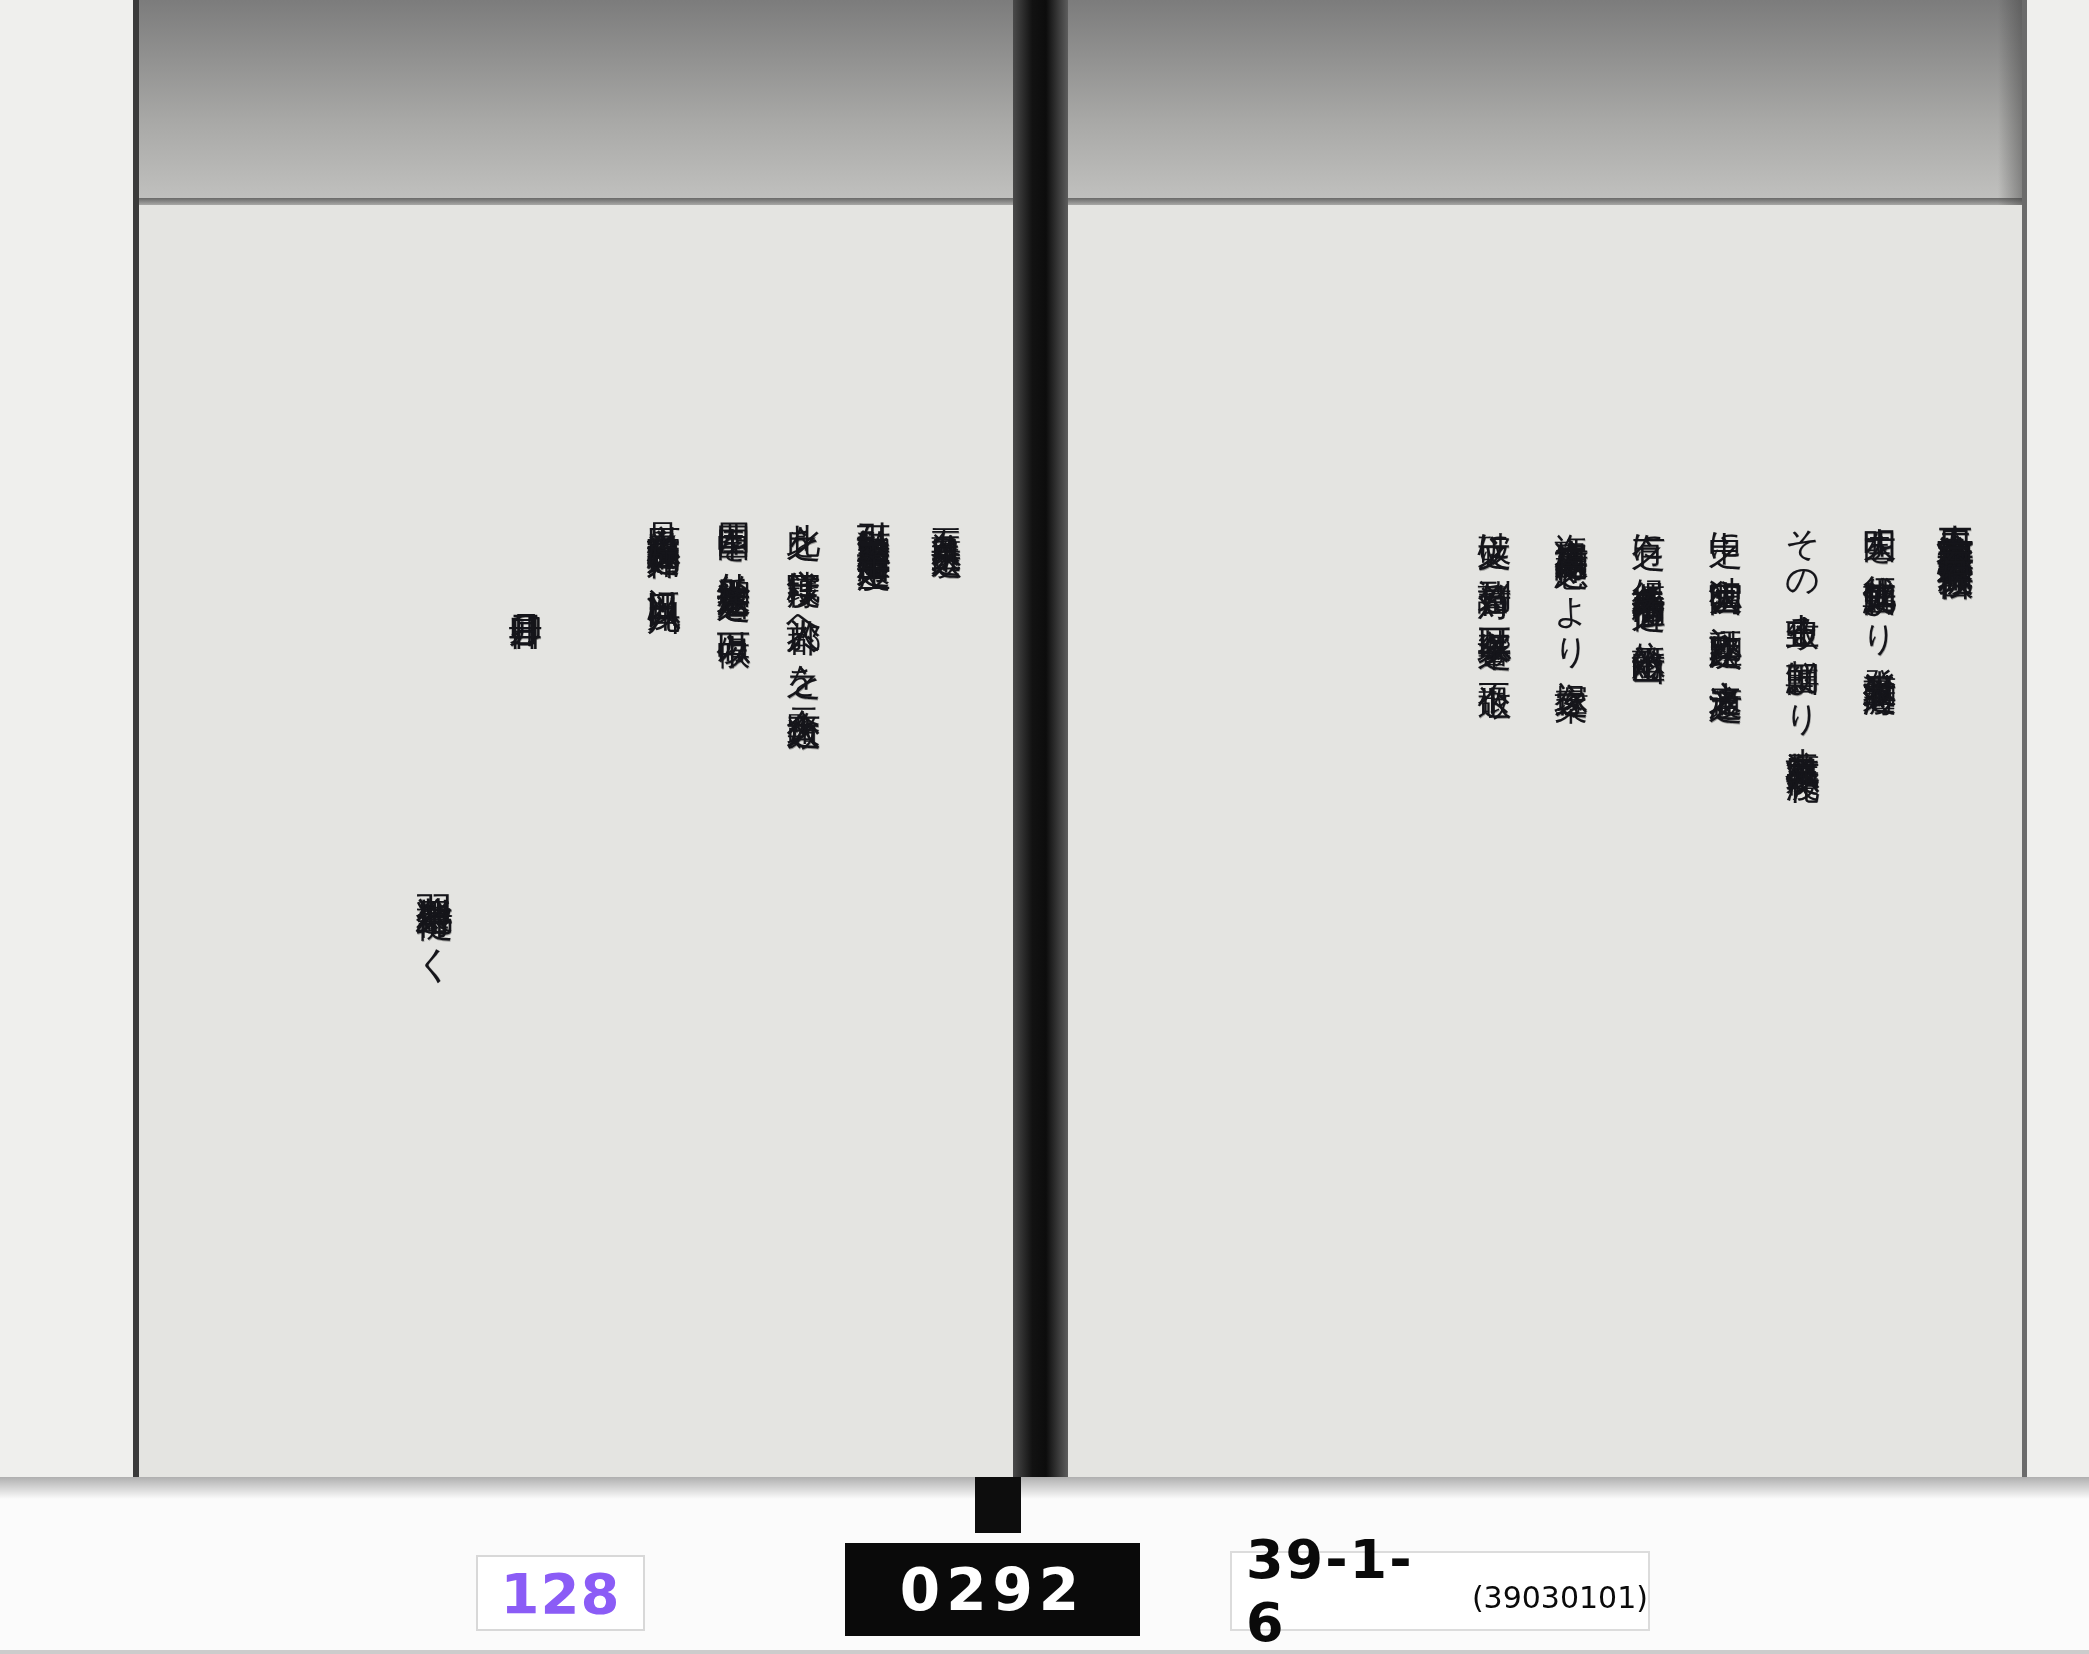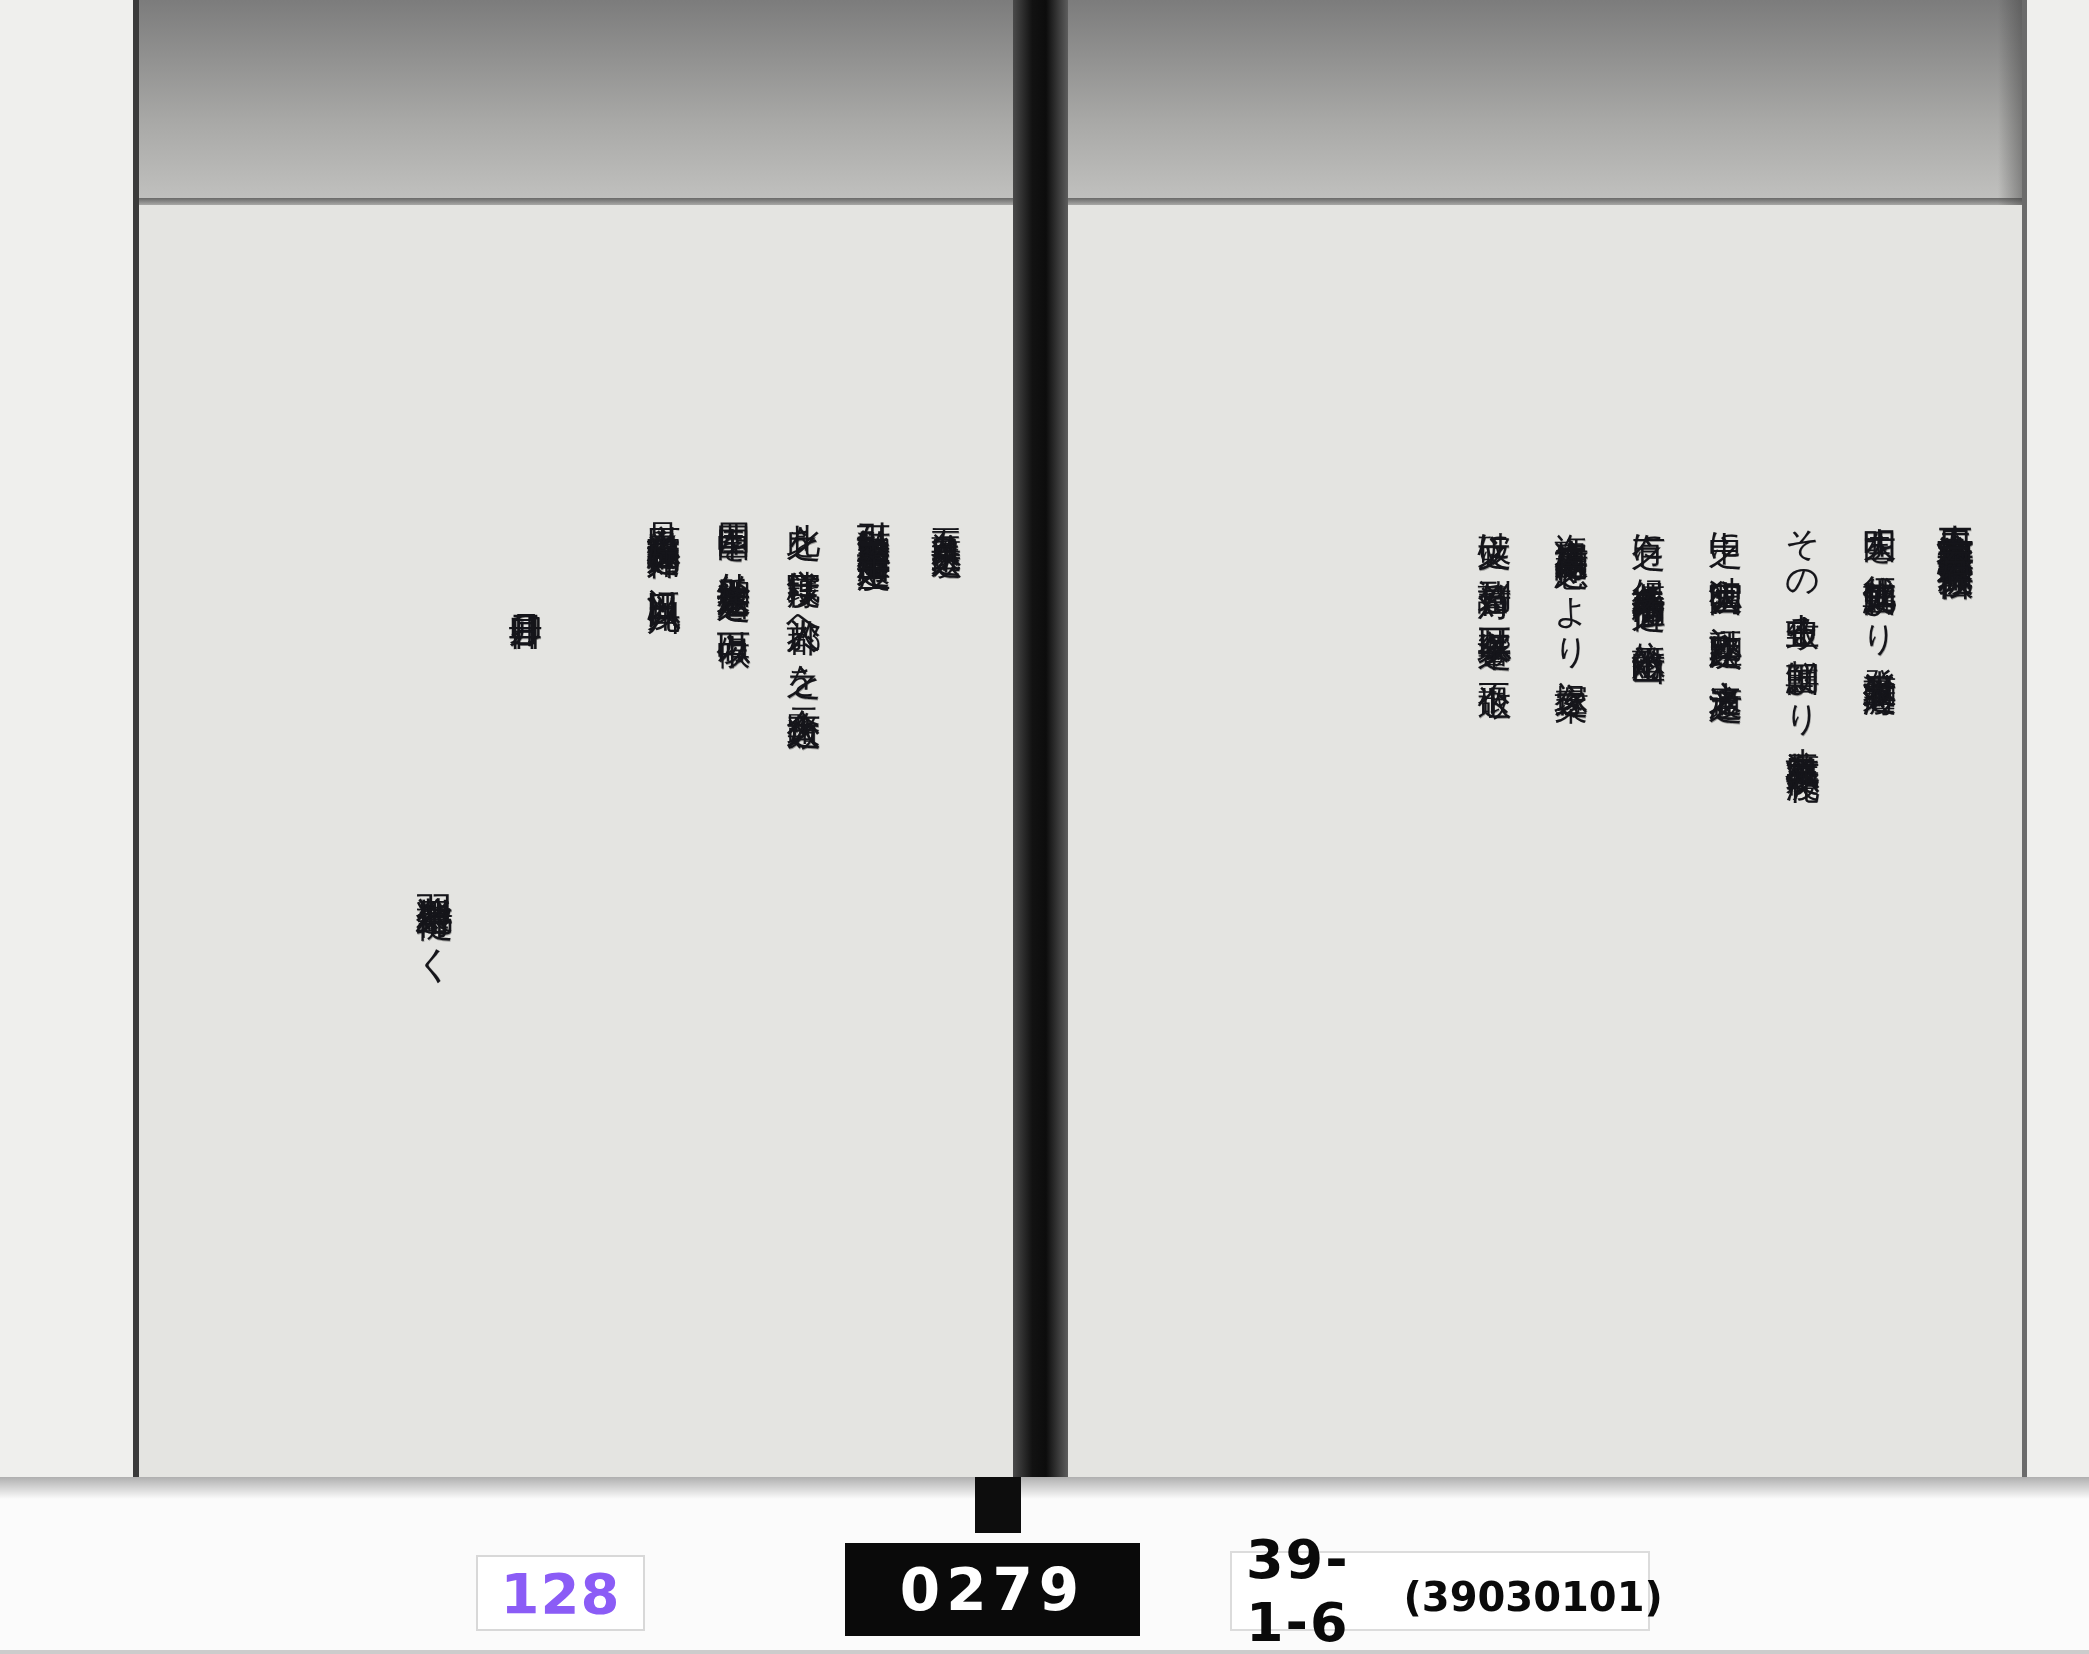--- a/index.html
+++ b/index.html
@@ -177,22 +177,22 @@
     color: #0a0a0a;
     font-size: 54px;
     font-weight: 700;
     letter-spacing: 2px;
     justify-content: flex-start;
     padding-left: 14px;
     box-sizing: border-box;
     gap: 36px;
   }
   #label-call .call-sub {
-    font-size: 40px;
-    font-weight: 700;
+    font-size: 30px;
+    font-weight: 400;
     letter-spacing: 0px;
     margin-left: 18px;
     position: relative;
     top: 6px;
   }
   .ledge-rule {
     position: absolute;
     left: 0; top: 1650px;
     width: 2089px; height: 4px;
     background: #cccccc;
@@ -259,21 +259,21 @@
 
   </div>
 
   <div class="ledge">
     <div class="ledge-shadow"></div>
     <div class="ledge-dark-strip"></div>
   </div>
 
   <div class="label" id="label-folio">128</div>
 
-  <div class="label" id="label-frame">0279</div>
+  <div class="label" id="label-frame">0292</div>
 
   <div class="label" id="label-call">
     <span>39-1-6</span>
     <span class="call-sub">(39030101)</span>
   </div>
 
   <div class="ledge-rule"></div>
 
 </div>
 

